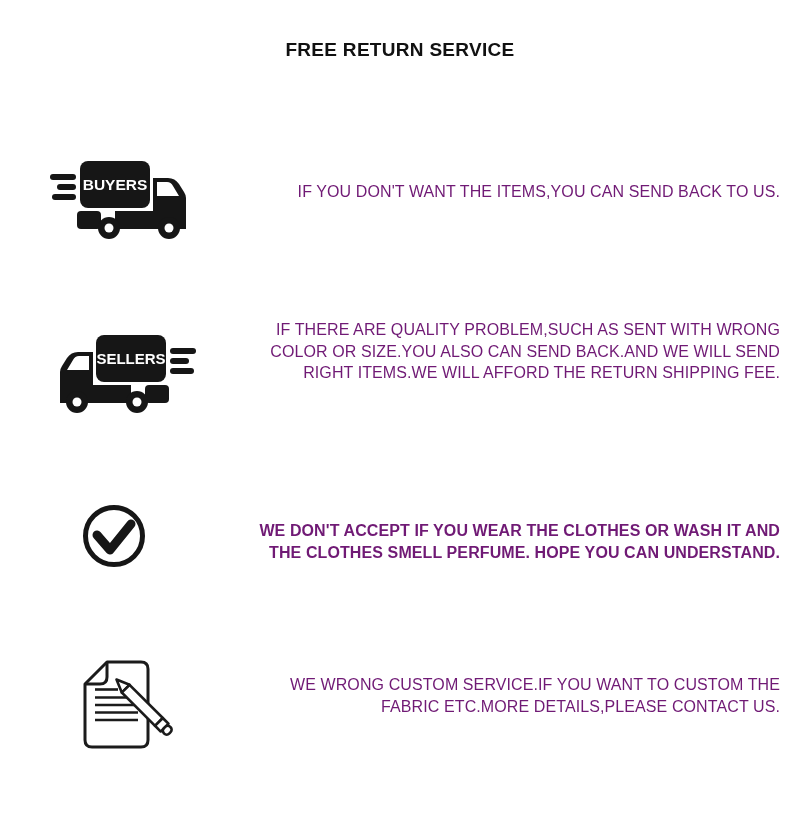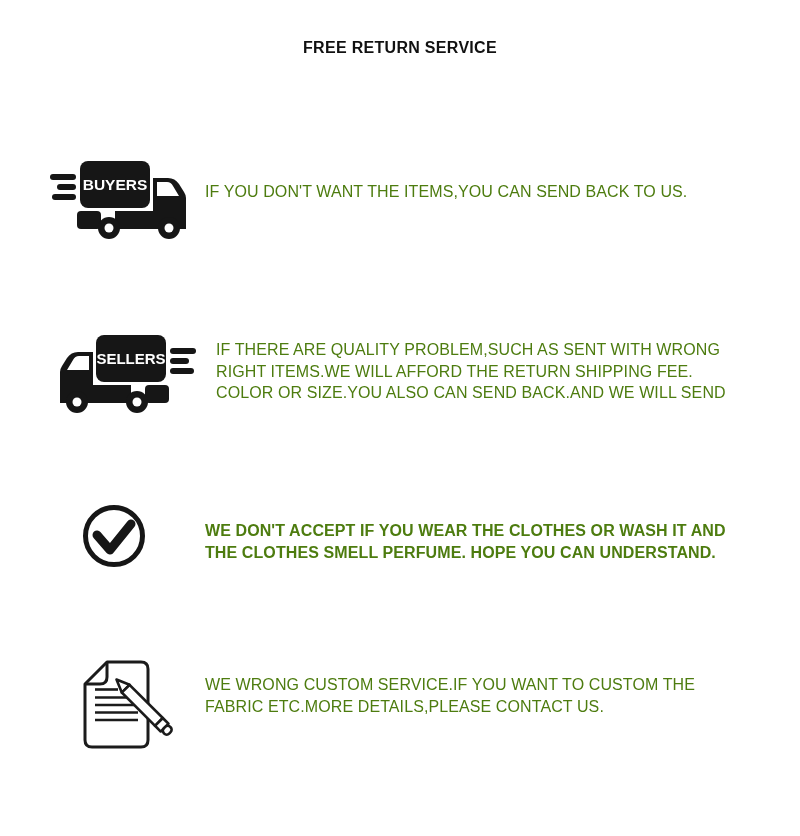--- a/index.html
+++ b/index.html
@@ -11,35 +11,36 @@
     background: #ffffff;
     font-family: "Liberation Sans", sans-serif;
     overflow: hidden;
   }
   .title {
     position: absolute;
     top: 39px;
     left: 0;
     width: 100%;
     text-align: center;
-    font-size: 16px;
+    font-size: 19px;
     font-weight: bold;
     letter-spacing: 0.3px;
     color: #111111;
   }
   .row { position: absolute; left: 0; width: 800px; }
   .icon-box { position: absolute; }
   .text-block {
     position: absolute;
     left: 205px;
     width: 575px;
-    color: #4d7c0f;
+    color: #701a75;
     font-size: 16px;
     line-height: 21.7px;
     letter-spacing: 0.1px;
+    text-align: right;
   }
   .text-block .line { white-space: nowrap; }
   svg { display: block; }
   svg text {
     font-family: "Liberation Sans", sans-serif;
     font-weight: bold;
   }
 </style>
 </head>
 <body>
@@ -95,24 +96,24 @@
           </g>
           <path d="M 109,27 H 119 Q 123,27 125,31 L 131,41 H 109 Z" fill="#ffffff"></path>
           <circle cx="61" cy="73" r="11" fill="#161616"></circle>
           <circle cx="61" cy="73" r="4.5" fill="#ffffff"></circle>
           <circle cx="121" cy="73" r="11" fill="#161616"></circle>
           <circle cx="121" cy="73" r="4.5" fill="#ffffff"></circle>
         </g>
         <text x="83" y="35" font-size="15" text-anchor="middle" fill="#ffffff">SELLERS</text>
       </svg>
     </div>
-    <div class="text-block" style="top:339px;margin-left:11px;">
+    <div class="text-block" style="top:319px;">
       <div class="line">IF THERE ARE QUALITY PROBLEM,SUCH AS SENT WITH WRONG</div>
+      <div class="line">COLOR OR SIZE.YOU ALSO CAN SEND BACK.AND WE WILL SEND</div>
       <div class="line">RIGHT ITEMS.WE WILL AFFORD THE RETURN SHIPPING FEE.</div>
-      <div class="line">COLOR OR SIZE.YOU ALSO CAN SEND BACK.AND WE WILL SEND</div>
     </div>
   </div>
 
   <div class="row">
     <div class="icon-box" style="left:81px; top:503px;">
       <svg width="66" height="66" viewBox="0 0 66 66">
         <circle cx="33" cy="33" r="28.5" fill="none" stroke="#161616" stroke-width="5"></circle>
         <path d="M 16,32 L 29,47 L 50,21" fill="none" stroke="#161616" stroke-width="9" stroke-linecap="round" stroke-linejoin="round"></path>
       </svg>
     </div>

